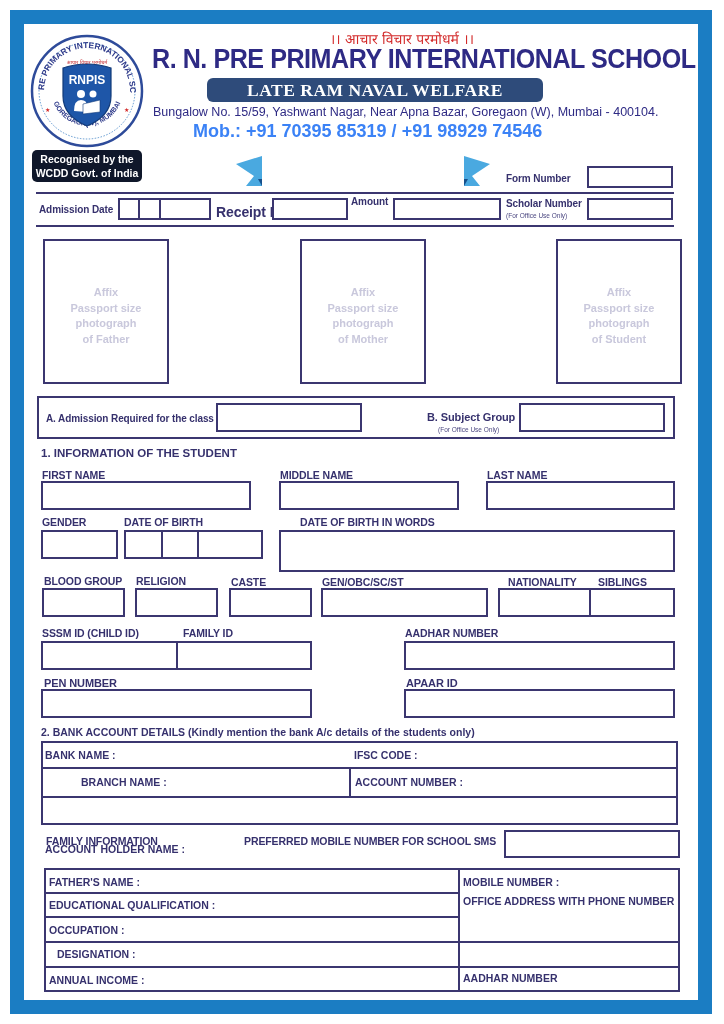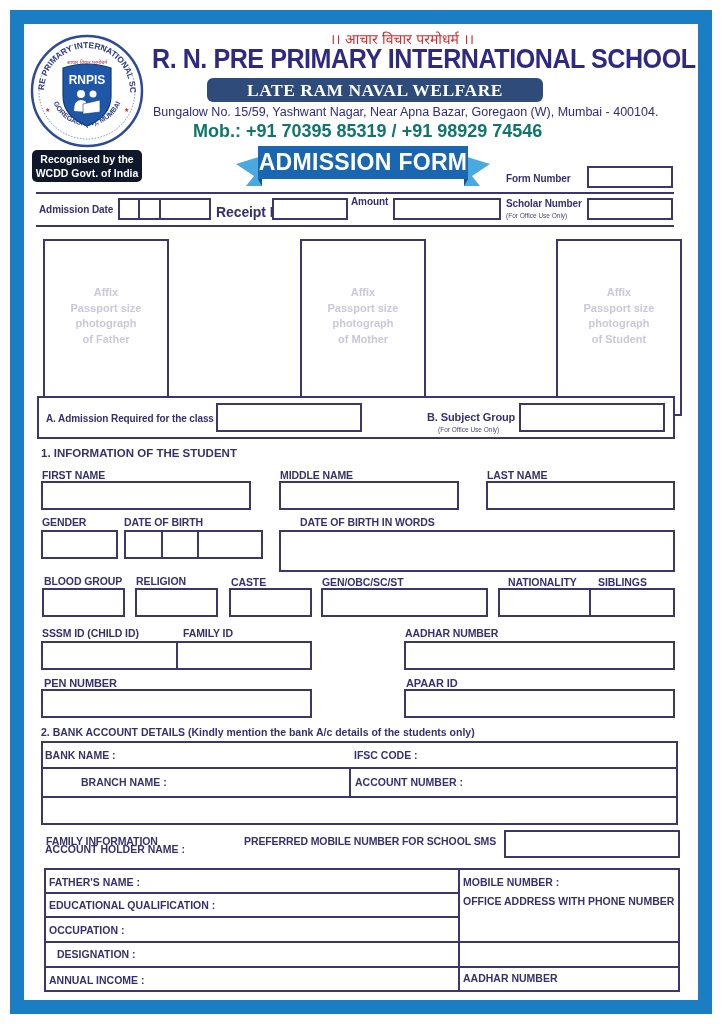--- a/index.html
+++ b/index.html
@@ -14,26 +14,26 @@
   .hr { position: absolute; height: 2px; background: #3b3670; }
 
   
   .logo { position: absolute; left: 30px; top: 34px; width: 114px; height: 114px; }
   .badge { position: absolute; left: 32px; top: 150px; width: 110px; height: 32px; background: #0f172a; color: #fff; border-radius: 5px; font-weight: bold; font-size: 10.5px; text-align: center; line-height: 14px; padding-top: 2px; }
 
   .motto { position: absolute; left: 0; width: 724px; top: 29px; text-align: center; font-family: "DejaVu Serif", serif; color: #d32b2b; font-size: 14px; padding-left: 80px; }
   .school-title { position: absolute; left: 152px; top: 44px; font-weight: bold; font-size: 27px; color: #2e2a84; letter-spacing: -0.5px; white-space: nowrap; transform: scaleX(0.93); transform-origin: left; }
   .society { position: absolute; left: 207px; top: 78px; width: 336px; height: 24px; background: #2e4b7a; color: #fff; border-radius: 6px; font-family: "Liberation Serif", serif; font-weight: bold; font-size: 17.5px; text-align: center; line-height: 24px; letter-spacing: 0.5px; }
   .address { position: absolute; left: 153px; top: 105px; font-size: 12.5px; color: #2e2a84; white-space: nowrap; }
-  .mobile { position: absolute; left: 193px; top: 121px; font-weight: bold; font-size: 18px; color: #0f766e; white-space: nowrap; }
+  .mobile { position: absolute; left: 193px; top: 121px; font-weight: bold; font-size: 18px; color: #3b82f6; white-space: nowrap; }
 
   .ribbon { position: absolute; left: 236px; top: 142px; width: 254px; height: 48px; }
   .ribbon-main { position: absolute; left: 22px; top: 4px; width: 210px; height: 33px; background: #1b66b0; color: #fff; font-weight: bold; font-size: 23px; text-align: center; line-height: 33px; letter-spacing: 0.3px; }
 
-  .photo { position: absolute; width: 126px; height: 177px; border: 2.5px solid #3b3670; top: 239px; }
+  .photo { position: absolute; width: 126px; height: 145px; border: 2.5px solid #3b3670; top: 239px; }
   .photo-text { position: absolute; left: 0; right: 0; top: 44px; text-align: center; font-weight: bold; font-size: 11px; line-height: 15.5px; color: #c9c8dc; }
 
   .section { position: absolute; font-weight: bold; font-size: 11.5px; color: #36316d; white-space: nowrap; }
   .cell-lbl { position: absolute; left: 4px; font-weight: bold; font-size: 10.5px; color: #36316d; white-space: nowrap; }
 </style>
 </head>
 <body>
 
 <div class="frame"></div>
 <div class="paper"></div>
@@ -73,21 +73,20 @@
 <div class="address">Bungalow No. 15/59, Yashwant Nagar, Near Apna Bazar, Goregaon (W), Mumbai - 400104.</div>
 <div class="mobile">Mob.: +91 70395 85319 / +91 98929 74546</div>
 
 <div class="ribbon">
   <svg width="254" height="48" style="position:absolute;left:0;top:0">
     <polygon points="0,22 26,14 26,44 10,44 18,34" fill="#4aa9e0"></polygon>
     <polygon points="254,22 228,14 228,44 244,44 236,34" fill="#4aa9e0"></polygon>
     <polygon points="22,37 26,44 26,37" fill="#15508c"></polygon>
     <polygon points="232,37 228,44 228,37" fill="#15508c"></polygon>
   </svg>
-  <div class="ribbon-main">ADMISSION FORM</div>
 </div>
 
 <div class="lbl" style="left:506px; top:173px; font-size:10px;">Form Number</div>
 <div class="box" style="left:587px; top:166px; width:86px; height:22px;"></div>
 
 <div class="hr" style="left:36px; top:192px; width:638px;"></div>
 
 <div class="lbl" style="left:39px; top:204px; font-size:10px;">Admission Date</div>
 <div class="box" style="left:118px; top:198px; width:22px; height:22px;"></div>
 <div class="box" style="left:138px; top:198px; width:23px; height:22px;"></div>

